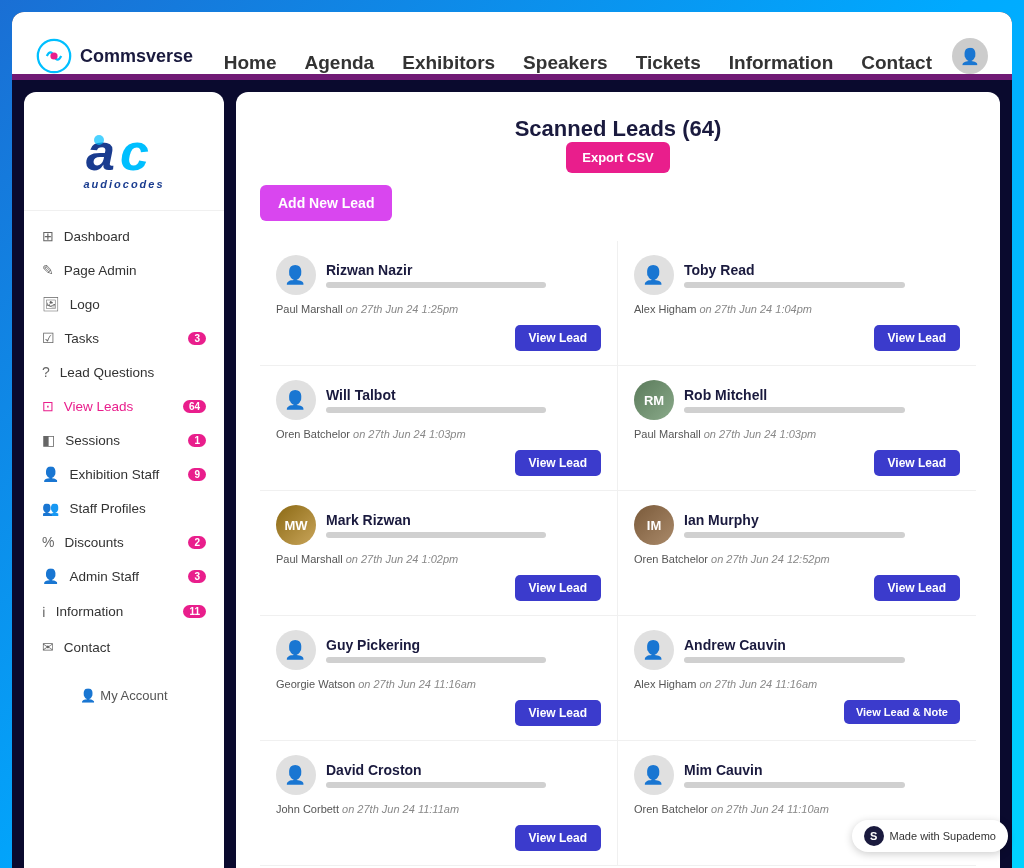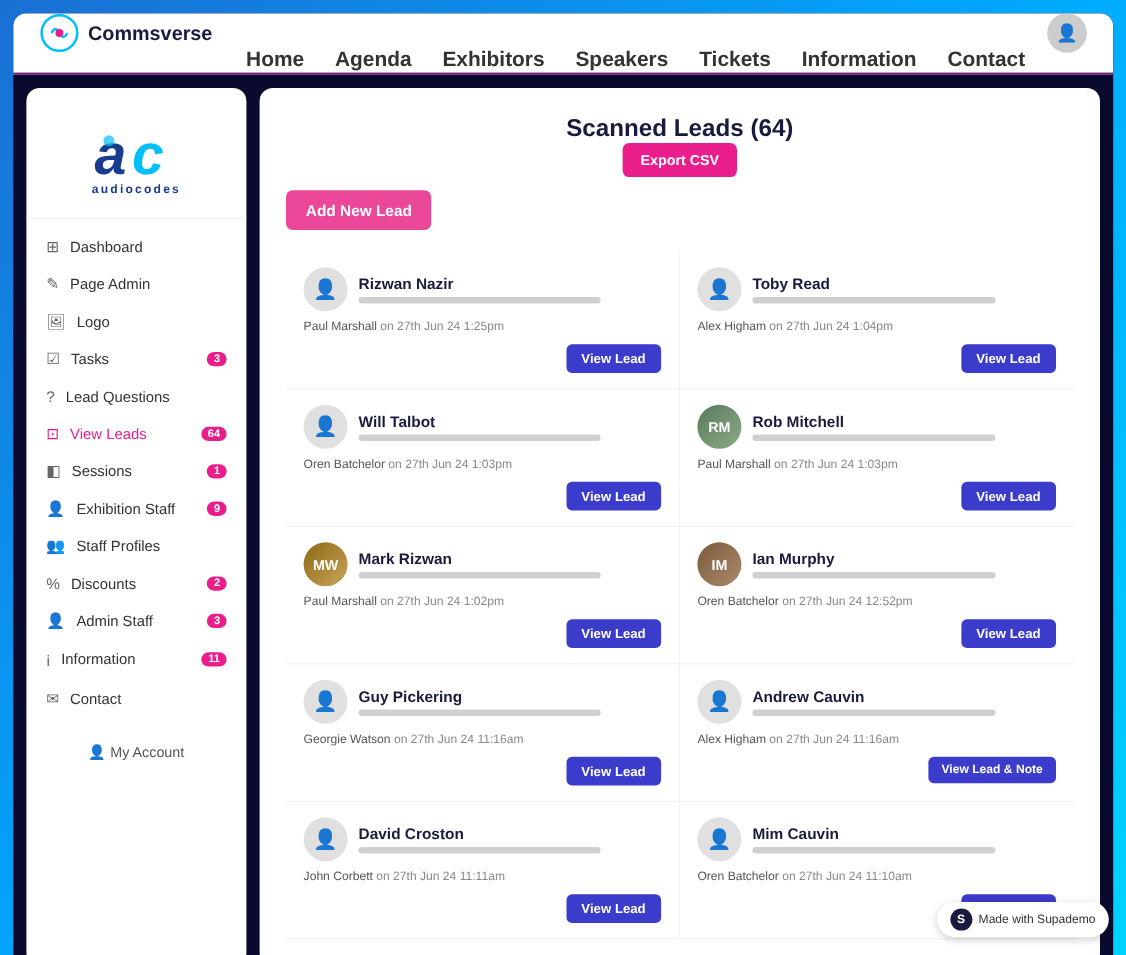--- a/index.html
+++ b/index.html
@@ -14,24 +14,24 @@
       border-radius: 12px;
       overflow: hidden;
       min-height: 844px;
       display: flex;
       flex-direction: column;
     }
     
     .top-nav {
       background: white;
       display: flex;
-      align-items: flex-start;
+      align-items: flex-end;
       padding: 0 24px;
-      height: 56px;
-      border-bottom: 2px solid #701a75;
+      height: 68px;
+      border-bottom: 6px solid #701a75;
     }
     .logo-area {
       display: flex;
       align-items: center;
       gap: 8px;
       margin-right: auto;
     }
     .logo-icon {
       width: 36px;
       height: 36px;
@@ -146,21 +146,21 @@
       font-weight: 600;
       cursor: pointer;
     }
     .content-desc {
       font-size: 13px;
       color: #555;
       margin-bottom: 18px;
       line-height: 1.5;
     }
     .add-lead-btn {
-      background: #ec4899;
+      background: #d946ef;
       color: white;
       border: none;
       border-radius: 6px;
       padding: 10px 18px;
       font-size: 14px;
       font-weight: 600;
       cursor: pointer;
       margin-bottom: 20px;
       display: inline-block;
     }
@@ -209,21 +209,21 @@
       background: #d0d0d0;
       border-radius: 3px;
       width: 80%;
     }
     .lead-meta {
       font-size: 11px;
       color: #888;
       margin-bottom: 10px;
     }
     .lead-meta .staff { color: #555; font-weight: 500; }
-    .lead-meta .date { color: #888; }
+    .lead-meta .date { color: #888; font-style: italic; }
     .view-lead-btn {
       background: #3b3bcc;
       color: white;
       border: none;
       border-radius: 5px;
       padding: 6px 14px;
       font-size: 12px;
       font-weight: 600;
       cursor: pointer;
       float: right;
@@ -320,21 +320,21 @@
         <div style="display:flex;flex-direction:column;align-items:center;">
           <div style="display:flex;align-items:center;gap:2px;">
             <svg width="80" height="60" viewBox="0 0 80 60">
 
               <text x="2" y="48" font-size="52" font-weight="900" fill="#1a3c8f" font-style="italic" font-family="Arial">a</text>
               <text x="36" y="48" font-size="52" font-weight="900" fill="#00bfff" font-style="italic" font-family="Arial">c</text>
 
               <circle cx="15" cy="18" r="5" fill="#00bfff" opacity="0.7"></circle>
             </svg>
           </div>
-          <div style="font-size:11px;color:#1a3c8f;font-weight:600;letter-spacing:2px;margin-top:-4px;">audiocodes</div>
+          <div style="font-size:11px;color:#1a3c8f;font-weight:600;letter-spacing:2px;margin-top:-4px;font-style:italic;">audiocodes</div>
         </div>
       </div>
 
       <div class="sidebar-item">
         <span class="icon">⊞</span>
         <span>Dashboard</span>
       </div>
       <div class="sidebar-item">
         <span class="icon">✎</span>
         <span>Page Admin</span>

